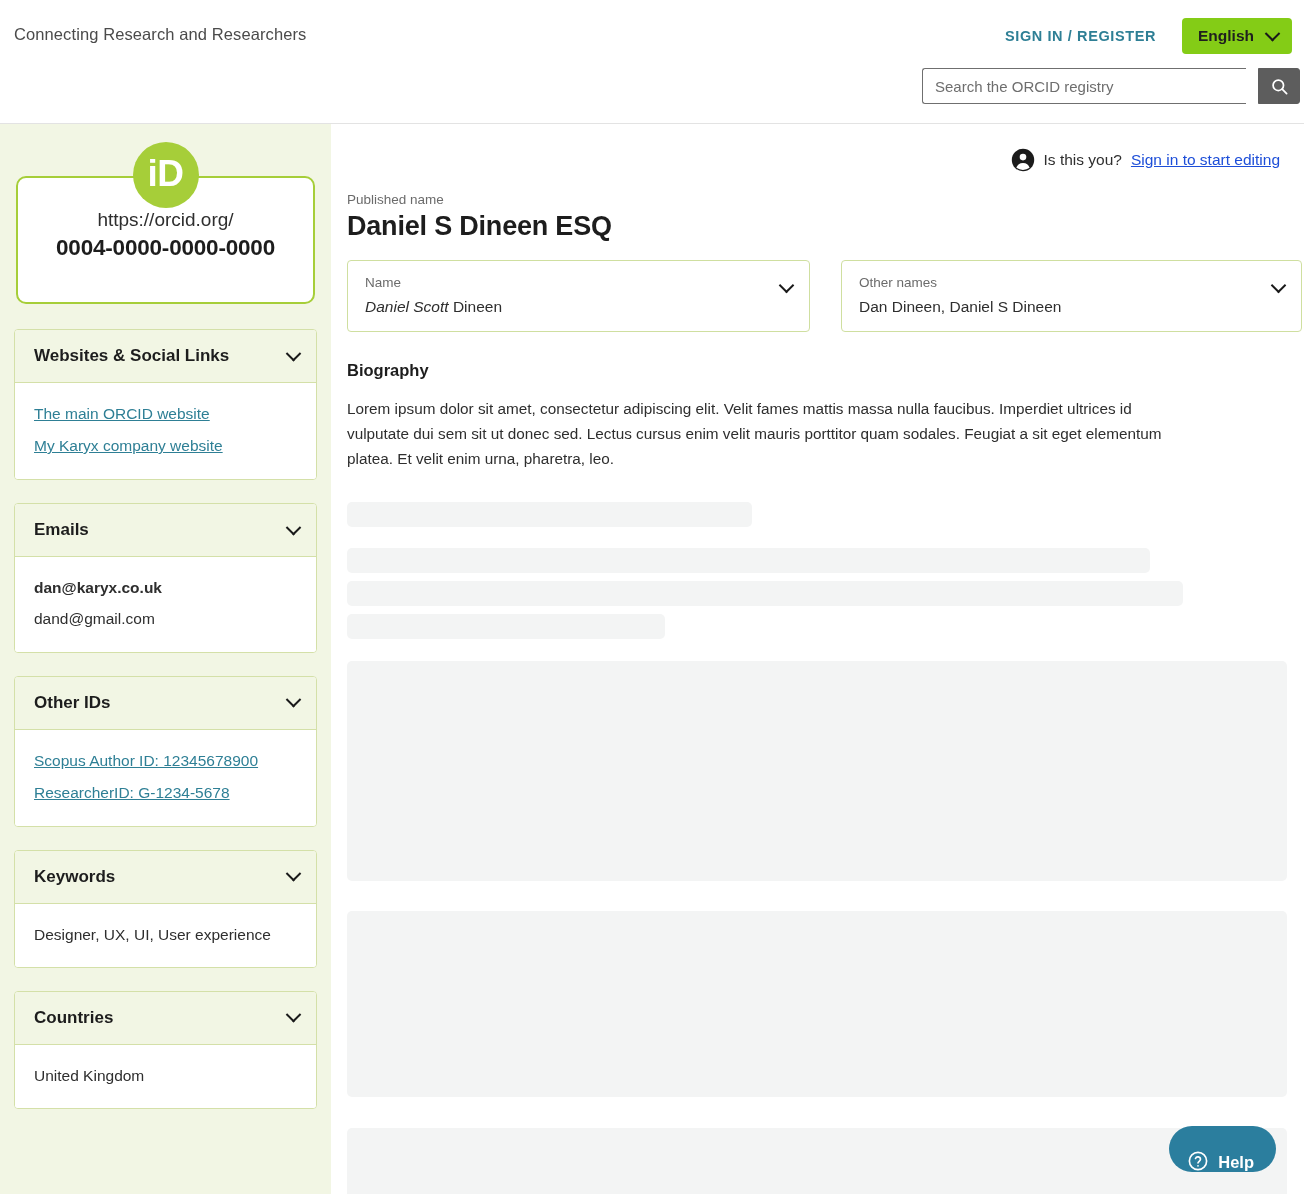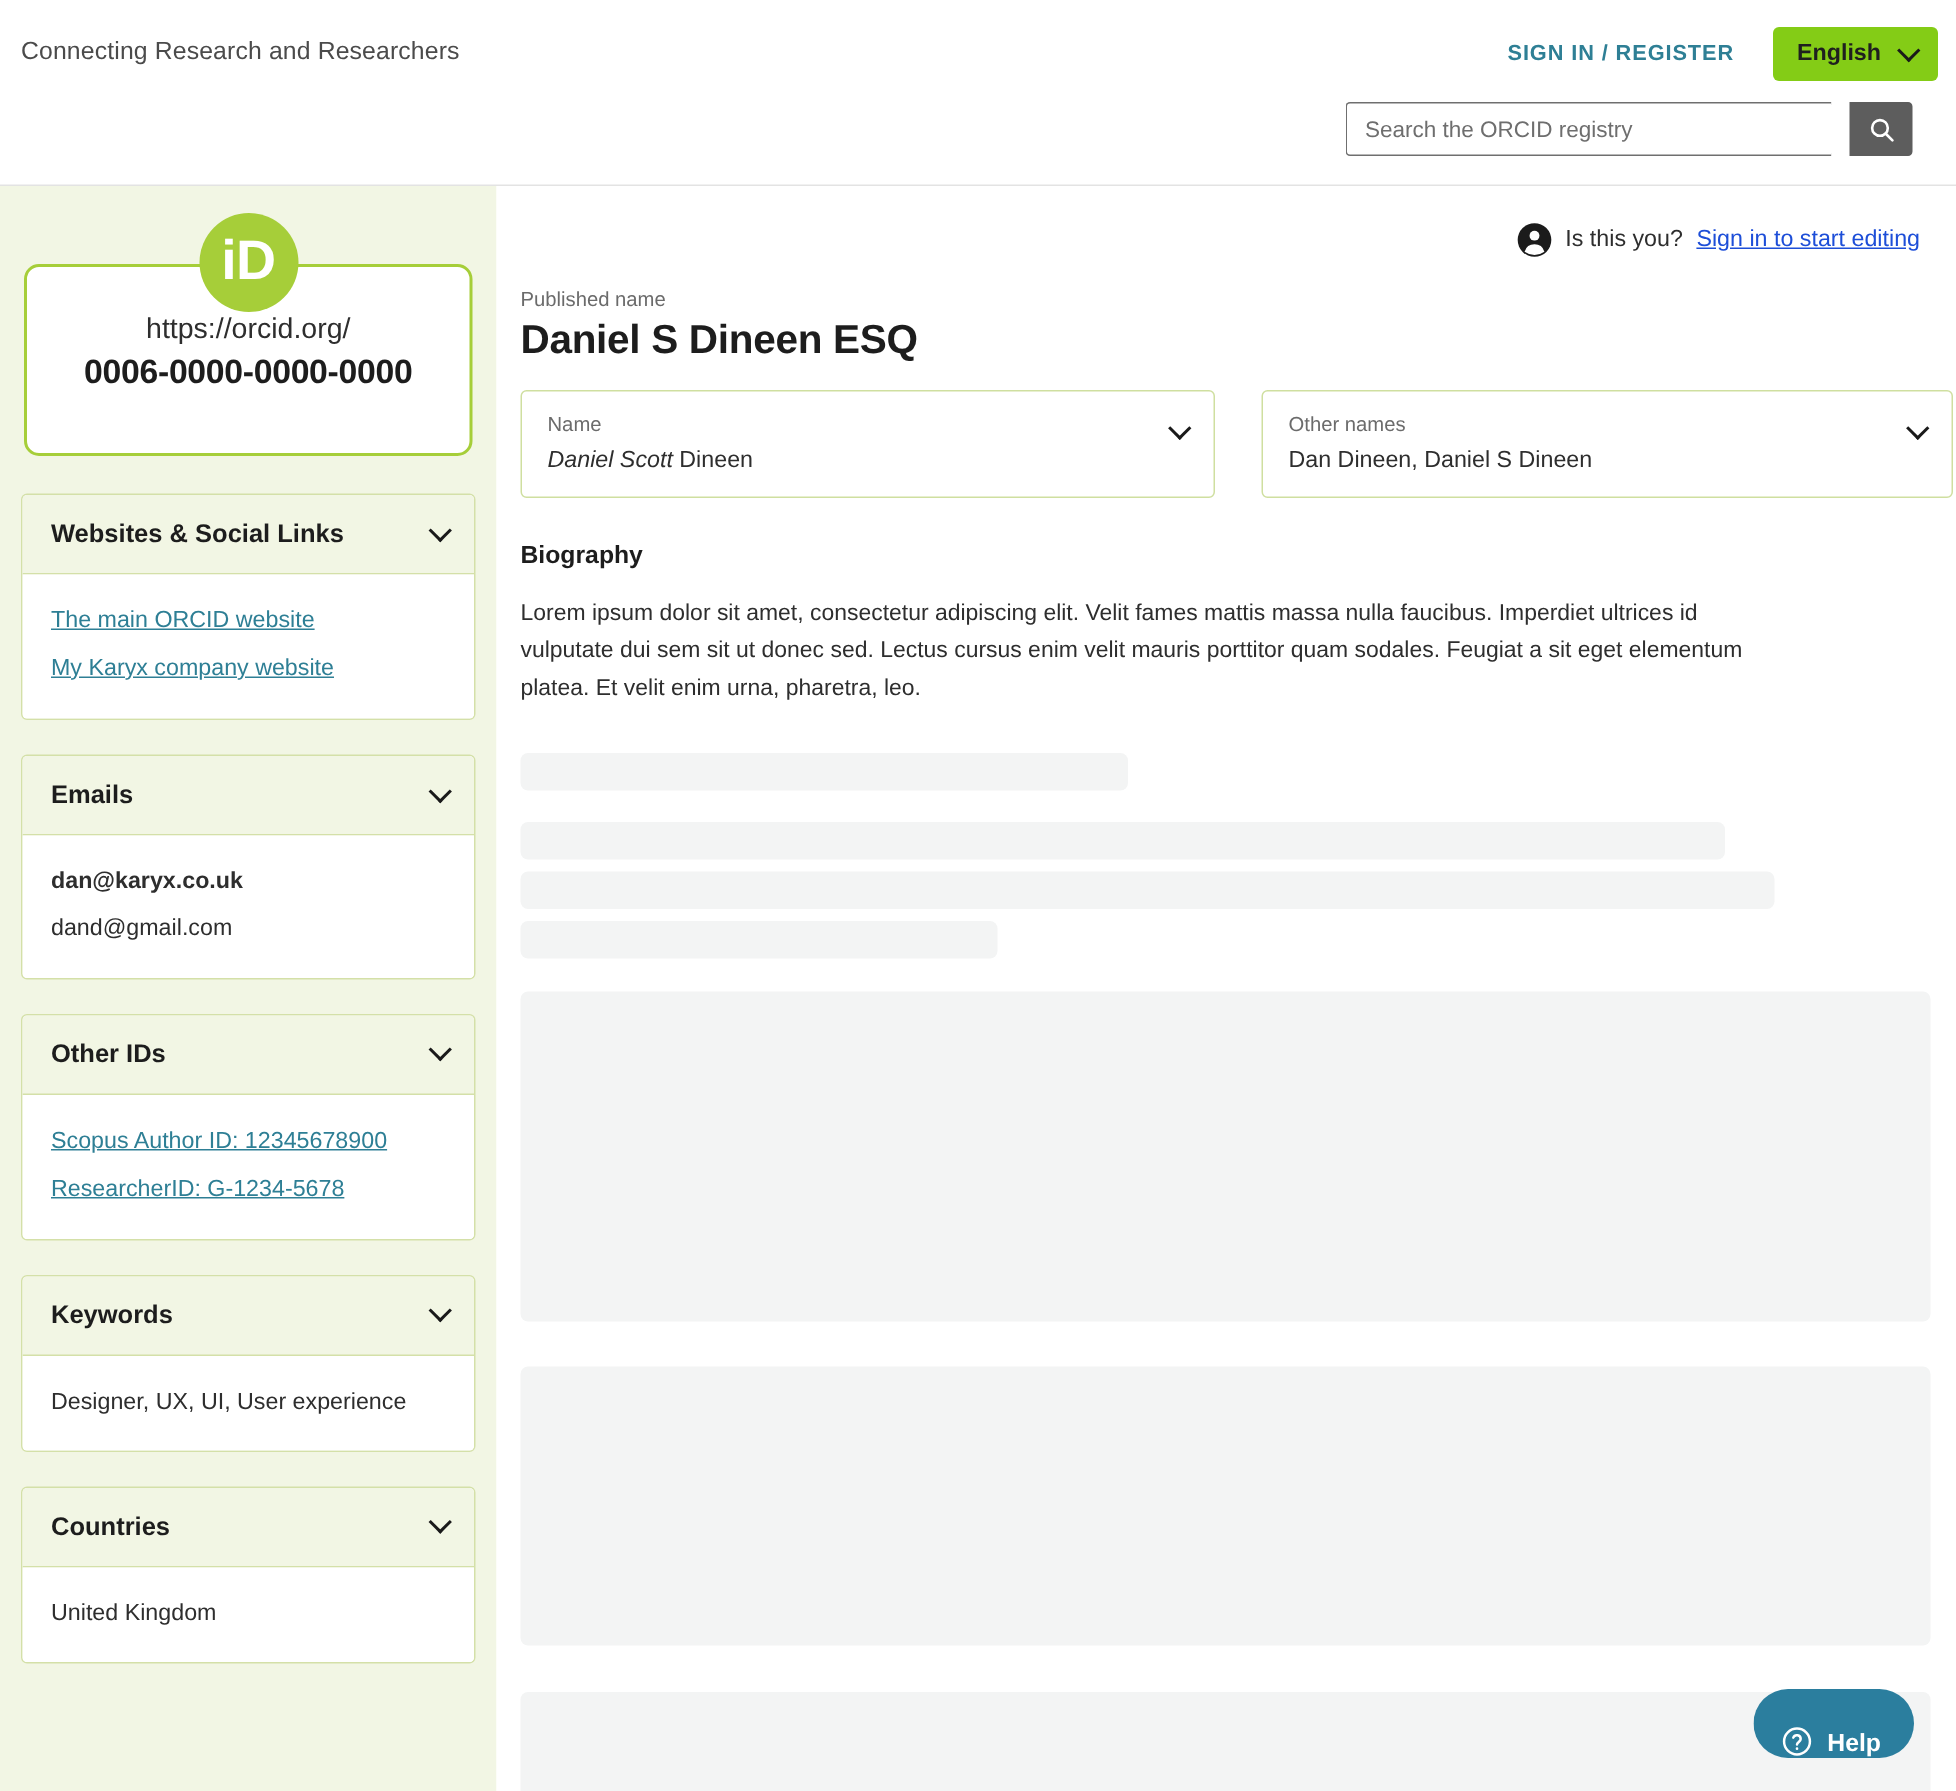--- a/index.html
+++ b/index.html
@@ -78,21 +78,21 @@
     display: inline-block;
     width: 11px;
     height: 11px;
     border-right: 2.4px solid #1a1a1a;
     border-bottom: 2.4px solid #1a1a1a;
     transform: rotate(45deg) translate(-2px,-2px);
   }
 
   .search-row {
     position: absolute;
-    right: 29px;
+    right: 4px;
     top: 68px;
     display: flex;
     width: 378px;
     height: 36px;
     gap: 12px;
   }
   .search-input {
     flex: 1;
     border: 1px solid #6f6f6f;
     border-right: none;
@@ -375,21 +375,21 @@
 <div class="page">
 
   <aside class="sidebar">
 
     <div class="id-card-wrap">
       <div class="id-badge">
         <span class="id-badge-text">iD</span>
       </div>
       <div class="id-card">
         <div class="id-url">https://orcid.org/</div>
-        <div class="id-number">0006-0000-0000-0000</div>
+        <div class="id-number">0004-0000-0000-0000</div>
       </div>
     </div>
 
     <section class="section">
       <div class="section-head">
         <span class="section-title">Websites &amp; Social Links</span>
         <span class="chev"></span>
       </div>
       <div class="section-body">
         <a class="sb-link" href="#">The main ORCID website</a>

